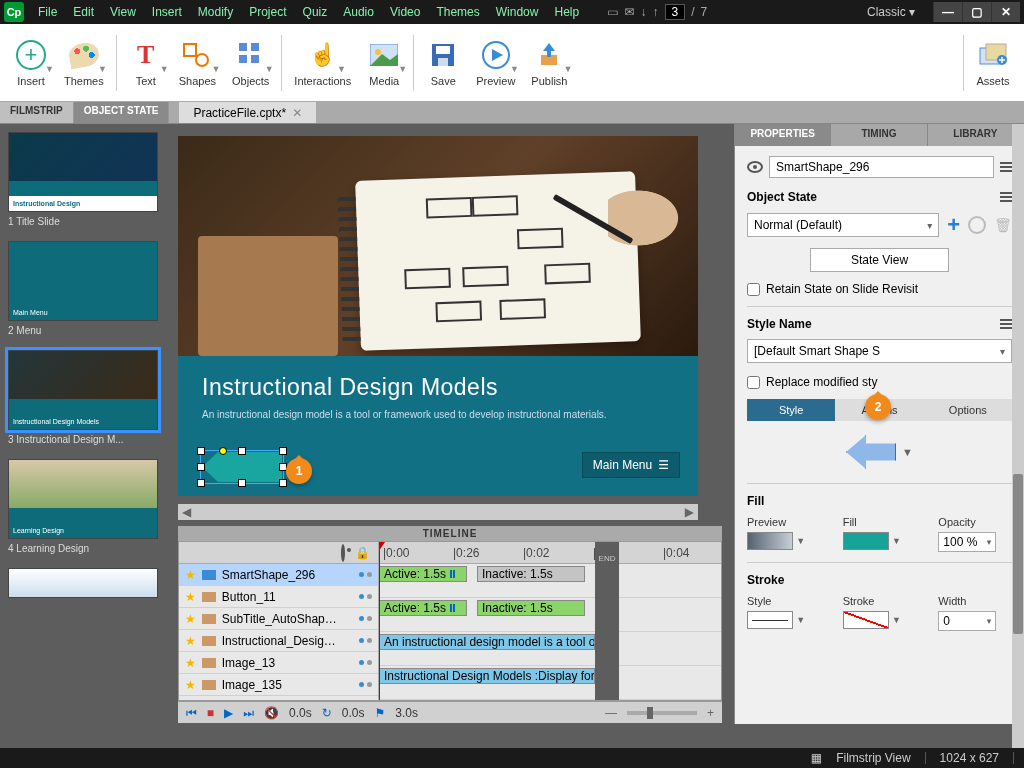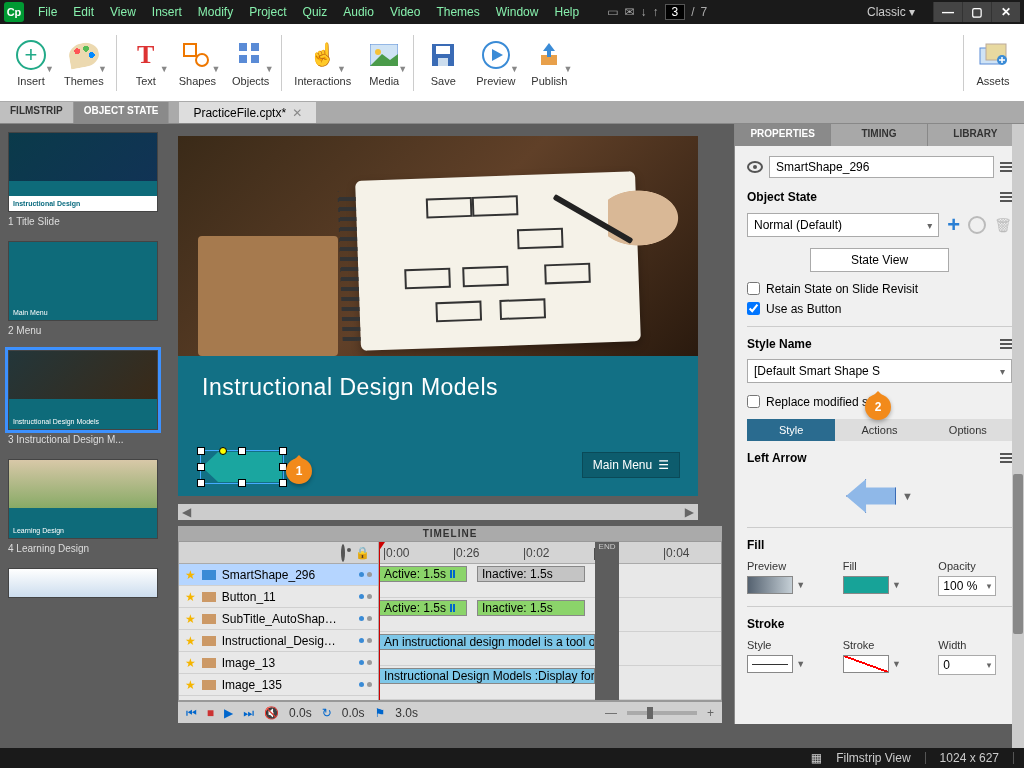--- a/index.html
+++ b/index.html
@@ -80,42 +80,42 @@
 .tl-ruler span{position:absolute;top:4px}
 .tl-bar{height:34px;border-bottom:1px solid #d0d0d0;position:relative;font-size:10px}
 .seg{position:absolute;top:2px;height:16px;border:1px solid #888;display:flex;align-items:center;padding:0 4px;overflow:hidden;white-space:nowrap}
 .seg.green{background:#8bd46a}
 .seg.blue{background:#7ec7e8}
 .seg.grey{background:#c4c4c4}
 .pause-ic{display:inline-flex;gap:1px;margin-left:4px}
 .pause-ic i{width:2px;height:8px;background:#06c}
 .playhead{position:absolute;left:0;top:0;bottom:0;width:1px;background:#c00}
 .playhead::before{content:"";position:absolute;left:-5px;top:0;width:11px;height:8px;background:#c00;clip-path:polygon(0 0,100% 0,50% 100%)}
-.endbar{position:absolute;top:0;bottom:0;width:24px;background:#5d5d5d;color:#ccc;font-size:8px;display:flex;align-items:flex-start;justify-content:center;padding-top:0}
+.endbar{position:absolute;top:0;bottom:0;width:24px;background:#5d5d5d;color:#ccc;font-size:8px;display:flex;align-items:flex-start;justify-content:center;padding-top:12px}
 .tl-controls{height:22px;background:#d0d0d0;margin-right:12px;display:flex;align-items:center;padding:0 8px;gap:10px;color:#06c;border-top:1px solid #999}
 
 .rpanel{width:290px;background:#f0f0f0;border-left:1px solid #888;display:flex;flex-direction:column;overflow:hidden}
 .rtabs{height:22px;display:flex;background:#a8a8a8}
 .rtabs div{flex:1;text-align:center;padding:4px 0;font-size:10px;font-weight:bold;color:#333;cursor:pointer;border-right:1px solid #888}
 .rtabs div.active{background:#8a8a8a;color:#fff}
 .rcontent{padding:10px 12px;overflow-y:auto;flex:1;position:relative}
 .namefield{display:flex;align-items:center;gap:6px;margin-bottom:12px}
 .namefield input{flex:1;padding:3px 6px;border:1px solid #aaa;font-size:12px}
 .eye-ic{width:16px;height:12px;border:2px solid #555;border-radius:50%;position:relative}
 .eye-ic::before{content:"";width:4px;height:4px;background:#555;border-radius:50%;position:absolute;left:4px;top:2px}
 .menu-ic{display:flex;flex-direction:column;gap:2px;cursor:pointer;margin-left:auto}
 .menu-ic i{width:12px;height:2px;background:#555}
 .sec-head{font-weight:bold;font-size:12px;margin:8px 0;display:flex;align-items:center}
 .combo{width:100%;padding:4px 6px;border:1px solid #aaa;background:#fff;display:flex;align-items:center;cursor:pointer;margin-bottom:12px}
 .combo::after{content:"▾";margin-left:auto;color:#666;font-size:10px}
 .plus-blue{color:#2a7fd4;font-size:22px;font-weight:bold;cursor:pointer}
 .circ-grey{width:18px;height:18px;border:2px solid #bbb;border-radius:50%}
 .trash{color:#bbb;font-size:14px}
 .stateview-btn{display:block;margin:0 auto 10px;padding:4px 40px;border:1px solid #aaa;background:#fff;cursor:pointer}
-.chk{display:flex;align-items:flex-start;gap:6px;margin:6px 0;font-size:12px}
+.chk{display:flex;align-items:flex-end;gap:6px;margin:6px 0;font-size:12px}
 .chk input{width:13px;height:13px}
 .hr{height:1px;background:#ccc;margin:10px 0}
 .sub-tabs{display:flex;margin:10px 0}
 .sub-tabs div{flex:1;text-align:center;padding:5px 0;background:#ddd;color:#333;font-size:11px;cursor:pointer}
 .sub-tabs div.on{background:#2a6b8f;color:#fff}
 .arrow-preview{display:flex;align-items:center;justify-content:center;margin:14px 0}
 .arrow-preview .arr{width:50px;height:34px;background:#8fb8e8;border:1px solid #3a6bb5;clip-path:polygon(0 50%,40% 0,40% 25%,100% 25%,100% 75%,40% 75%,40% 100%)}
 .arrow-preview .dd2{margin-left:6px;color:#666;font-size:11px}
 .fill-row{display:flex;gap:22px;margin-top:6px}
 .fill-col{flex:1}
@@ -326,20 +326,21 @@
             <div class="box" style="left:146px;top:70px"></div>
             <div class="box" style="left:36px;top:104px"></div>
             <div class="box" style="left:100px;top:104px"></div>
           </div>
         </div>
         <div class="hand"></div>
           <div class="pen"></div>
       </div>
       <div class="stage-banner">
         <h1>Instructional Design Models</h1>
+        <p>An instructional design model is a tool or framework used to develop instructional materials.</p>
         <div class="arrow-shape"></div>
         <div class="sel-handles">
           <div class="handle tl"></div>
             <div class="handle tm"></div>
             <div class="handle tr"></div>
           <div class="handle ml"></div>
             <div class="handle mr"></div>
           <div class="handle bl"></div>
             <div class="handle bm"></div>
             <div class="handle br"></div>
@@ -508,24 +509,20 @@
           </div>
         <span class="plus-blue">+</span>
         <span class="circ-grey"></span>
         <span class="trash">🗑</span>
       </div>
       <button class="stateview-btn" style="margin-top:10px">State View</button>
       <label class="chk">
           <input type="checkbox" style="">
           <span>Retain State on Slide Revisit</span>
         </label>
-      <label class="chk">
-          <input type="checkbox" checked="" style="">
-          <span>Use as Button</span>
-        </label>
       <div class="hr"></div>
       <div class="sec-head">
           <span>Style Name</span>
           <span class="menu-ic">
             <i></i>
             <i></i>
             <i></i>
           </span>
         </div>
       <div class="combo">
@@ -534,28 +531,20 @@
       <label class="chk">
           <input type="checkbox" style="">
           <span>Replace modified sty</span>
         </label>
       <div class="callout" style="position:absolute;left:130px;top:248px">2</div>
       <div class="sub-tabs">
         <div class="on">Style</div>
         <div>Actions</div>
         <div>Options</div>
       </div>
-      <div class="sec-head">
-          <span>Left Arrow</span>
-          <span class="menu-ic">
-            <i></i>
-            <i></i>
-            <i></i>
-          </span>
-        </div>
       <div class="arrow-preview">
           <div class="arr"></div>
           <span class="dd2">▼</span>
         </div>
       <div class="hr"></div>
       <div class="sec-head">Fill</div>
       <div class="fill-row">
         <div class="fill-col"><label>Preview</label><span class="swatch grad"></span> <span style="font-size:9px;color:#666">▼</span></div>
         <div class="fill-col"><label>Fill</label><span class="swatch teal"></span> <span style="font-size:9px;color:#666">▼</span></div>
         <div class="fill-col">

